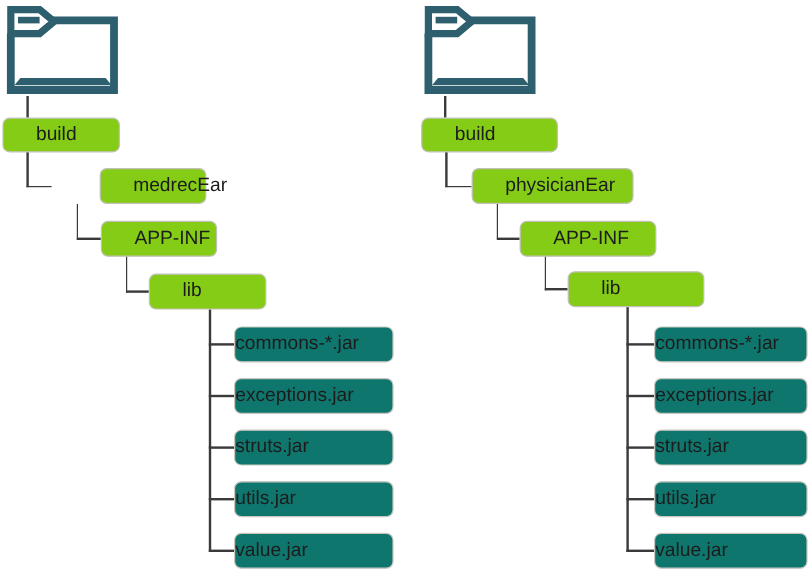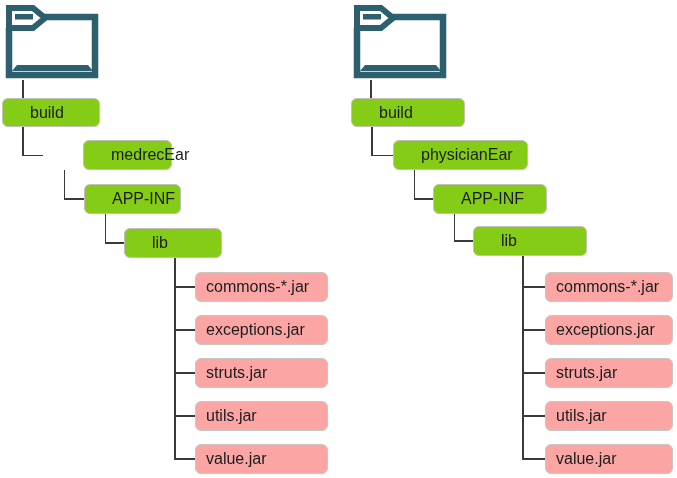--- a/index.html
+++ b/index.html
@@ -18,25 +18,24 @@
     border:1px solid #c2c0b8;
     border-radius:6px;
     display:flex;align-items:center;
     padding-left:27px;
     font-size:16px;color:#1c1c1c;
     white-space:nowrap;
   }
   .filebox{
     position:absolute;
     box-sizing:border-box;
-    background:#fca5a5;
+    background:#0f766e;
     border:1px solid #c9c7c0;
     border-radius:6px;
     display:flex;align-items:center;
-    padding-left:10px;
     font-size:16px;color:#1c1c1c;
     white-space:nowrap;
   }
   .v{position:absolute;width:1.5px;background:#3a3a3a;}
   .h{position:absolute;height:1.5px;background:#3a3a3a;}
 </style>
 </head>
 <body>
 
 <div class="canvas">

